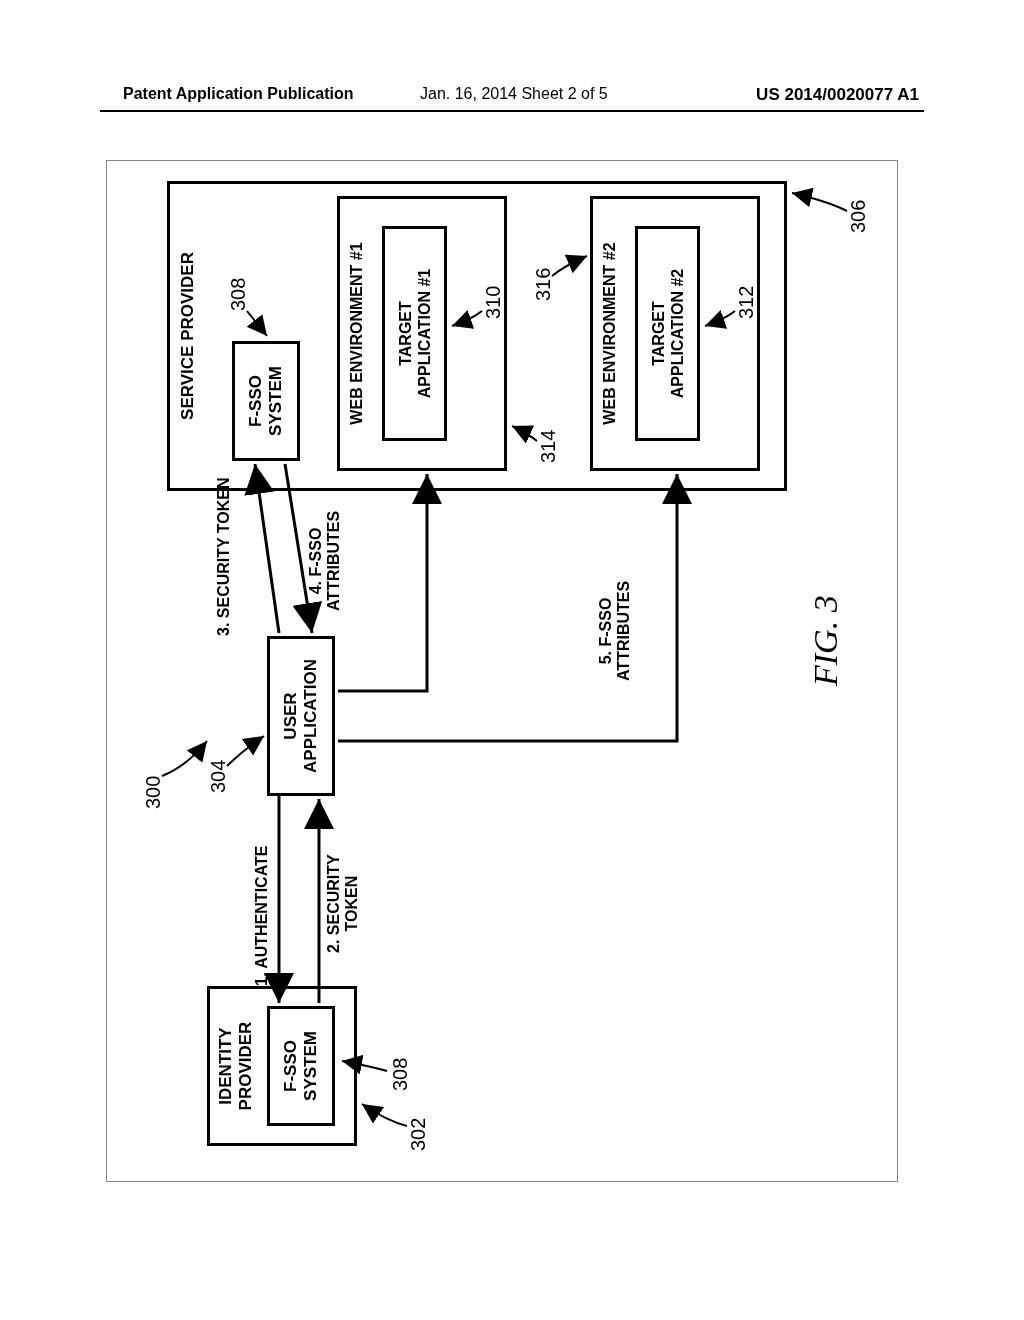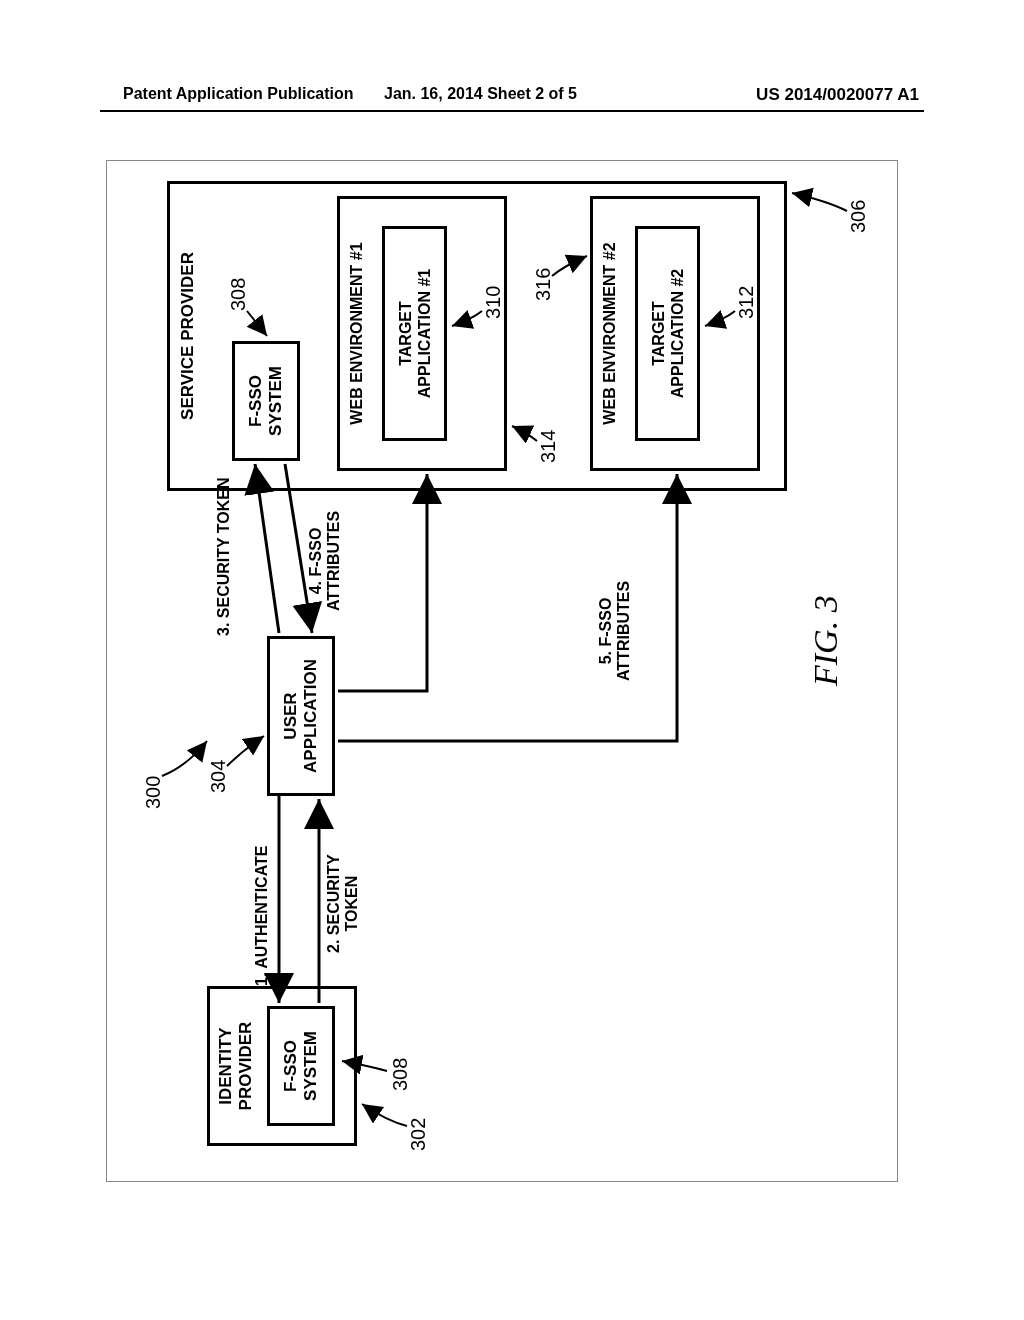--- a/index.html
+++ b/index.html
@@ -24,22 +24,22 @@
   }
   .header .left {
     position: absolute;
     left: 107px;
     font-weight: bold;
     font-size: 16px;
     margin-left: 16px;
   }
   .header .center {
     position: absolute;
-    left: 384px;
-    font-weight: bold;
+    left: 420px;
+    font-weight: normal;
     font-size: 16px;
   }
   .header .right {
     position: absolute;
     right: 105px;
     font-weight: bold;
     font-size: 17px;
   }
   .hr {
     position: absolute;

